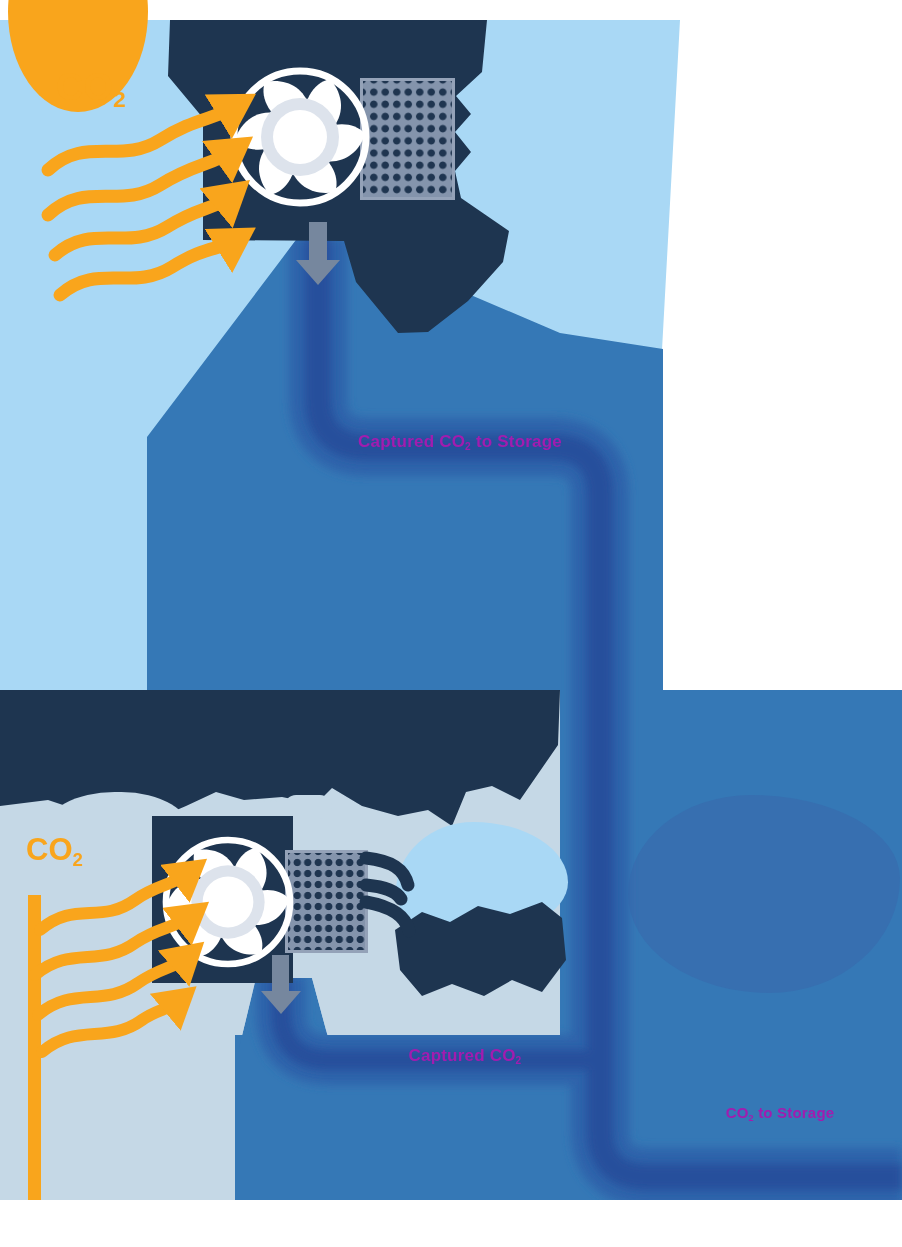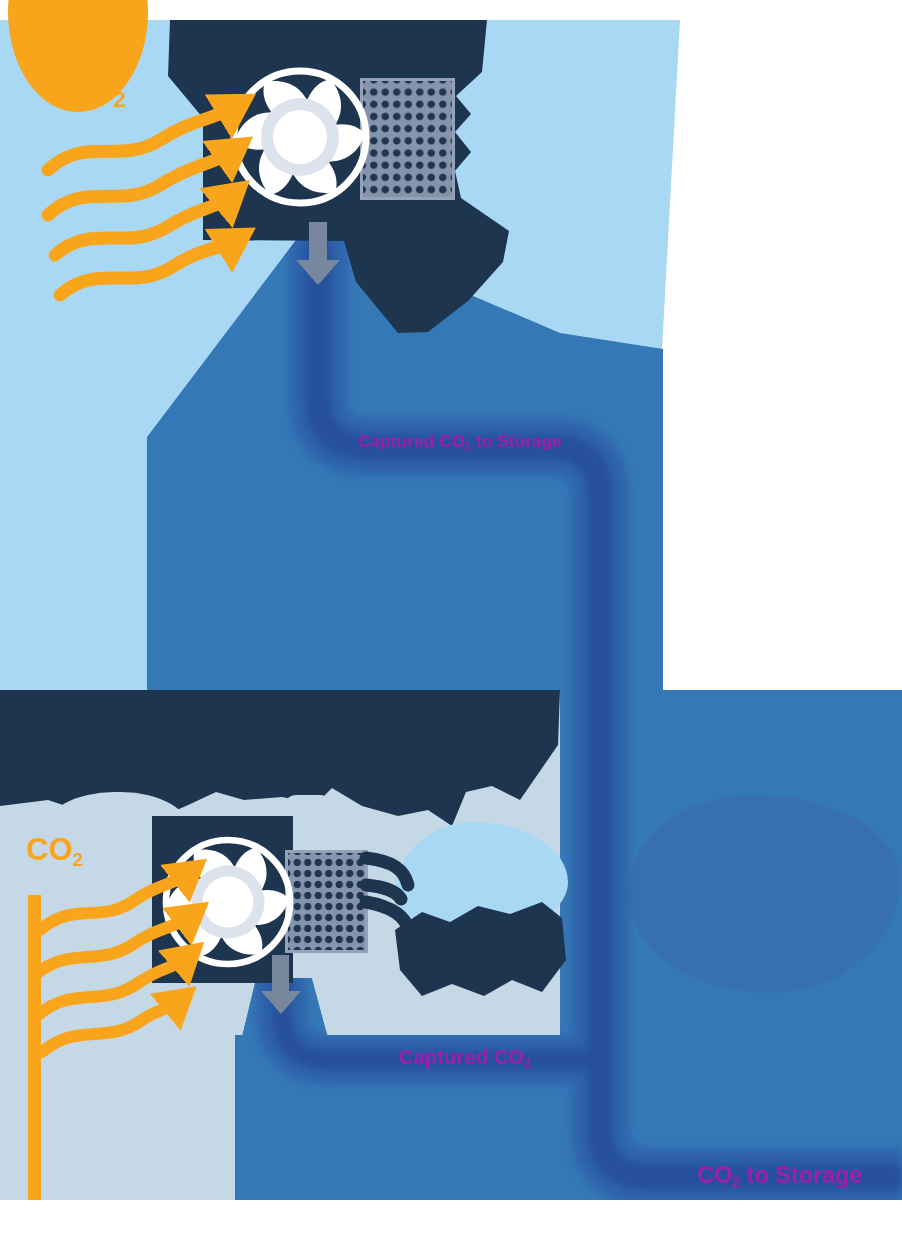--- a/index.html
+++ b/index.html
@@ -40,22 +40,22 @@
   
   .filter{background-color:#8494ac;border:3px solid #94a2b8;
     background-image:radial-gradient(circle,#1f3550 3.3px,rgba(0,0,0,0) 4.1px);}
   .filter-top{left:360px;top:78px;width:89px;height:116px;background-size:11.5px 12.2px;background-position:5px 5px;}
   .filter-bot{left:285px;top:850px;width:77px;height:97px;background-size:10.5px 11px;background-position:4px 4px;}
   
   .stripe{left:28px;top:895px;width:13px;height:305px;background:#f9a51c;}
   
   .lbl{color:#a21caf;font-weight:700;text-align:center;letter-spacing:.2px;}
   .lbl1{left:340px;top:432px;width:240px;font-size:17px;}
-  .lbl2{left:360px;top:1046px;width:210px;font-size:20px;}
-  .lbl3{left:680px;top:1162px;width:200px;font-size:23px;}
+  .lbl2{left:360px;top:1046px;width:210px;font-size:17px;}
+  .lbl3{left:680px;top:1104px;width:200px;font-size:15px;}
   .co2{color:#f9a51c;font-weight:700;}
   .co2-top{left:56px;top:66px;font-size:38px;}
   .co2-bot{left:26px;top:832px;font-size:31px;}
   .sub{font-size:.6em;vertical-align:-.3em;font-weight:700;}
   svg.overlay{position:absolute;left:0;top:0;width:902px;height:1247px;pointer-events:none;}
 </style>
 </head>
 <body>
 
 <div class="canvas">

